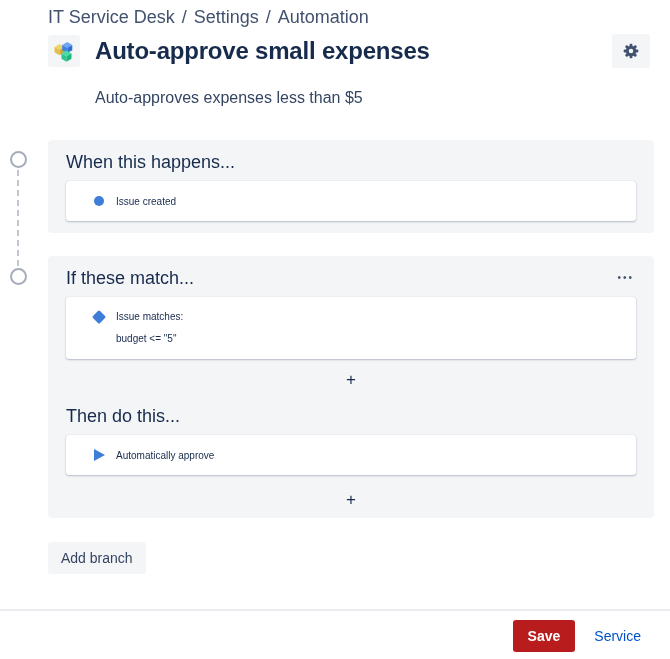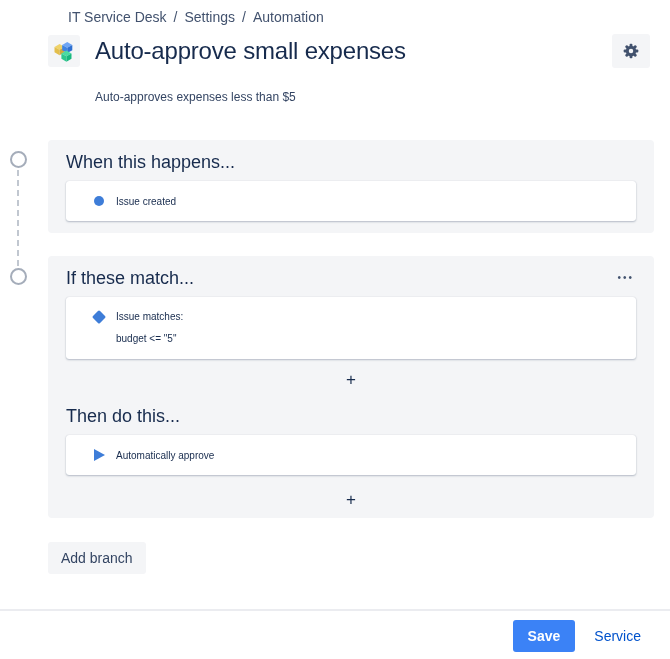--- a/index.html
+++ b/index.html
@@ -7,24 +7,23 @@
     padding: 0;
     background: #ffffff;
     width: 670px;
     height: 659px;
     overflow: hidden;
     font-family: "Liberation Sans", sans-serif;
     color: #172B4D;
   }
   .breadcrumb {
     padding: 9px 0 0 48px;
-    font-size: 14px;
+    font-size: 18px;
     line-height: 17px;
     color: #42526E;
-    margin-left: 20px;
   }
   .breadcrumb a {
     color: #42526E;
     text-decoration: none;
     cursor: pointer;
   }
   .breadcrumb .sep {
     margin: 0 7px;
     color: #42526E;
   }
@@ -41,42 +40,42 @@
     border-radius: 3px;
     background: #F4F5F7;
     display: flex;
     align-items: center;
     justify-content: center;
     margin-right: 15px;
     flex: 0 0 auto;
   }
   .page-title {
     font-size: 24px;
-    font-weight: 400;
+    font-weight: 700;
     letter-spacing: -0.2px;
     color: #172B4D;
     margin: 0;
     line-height: 32px;
   }
   .gear-btn {
     margin-left: auto;
     width: 38px;
     height: 34px;
     background: #F4F5F7;
     border: none;
     border-radius: 3px;
     display: flex;
     align-items: center;
     justify-content: center;
     cursor: pointer;
     padding: 0;
   }
   .subtitle {
     margin: 21px 0 0 95px;
-    font-size: 12px;
+    font-size: 16px;
     line-height: 17px;
     color: #344563;
   }
   .rule-area {
     position: relative;
     margin-top: 34px;
   }
   .flow-node {
     position: absolute;
     left: 10px;
@@ -211,21 +210,21 @@
     margin-top: 35px;
     border-top: 2px solid #EBECF0;
     height: 50px;
     display: flex;
     align-items: center;
     justify-content: flex-end;
     padding-right: 29px;
     gap: 19px;
   }
   .save-btn {
-    background: #3b82f6;
+    background: #b91c1c;
     color: #ffffff;
     font-weight: 700;
     font-size: 14px;
     border: none;
     border-radius: 3px;
     height: 32px;
     padding: 0 15px;
     cursor: pointer;
     font-family: "Liberation Sans", sans-serif;
   }

